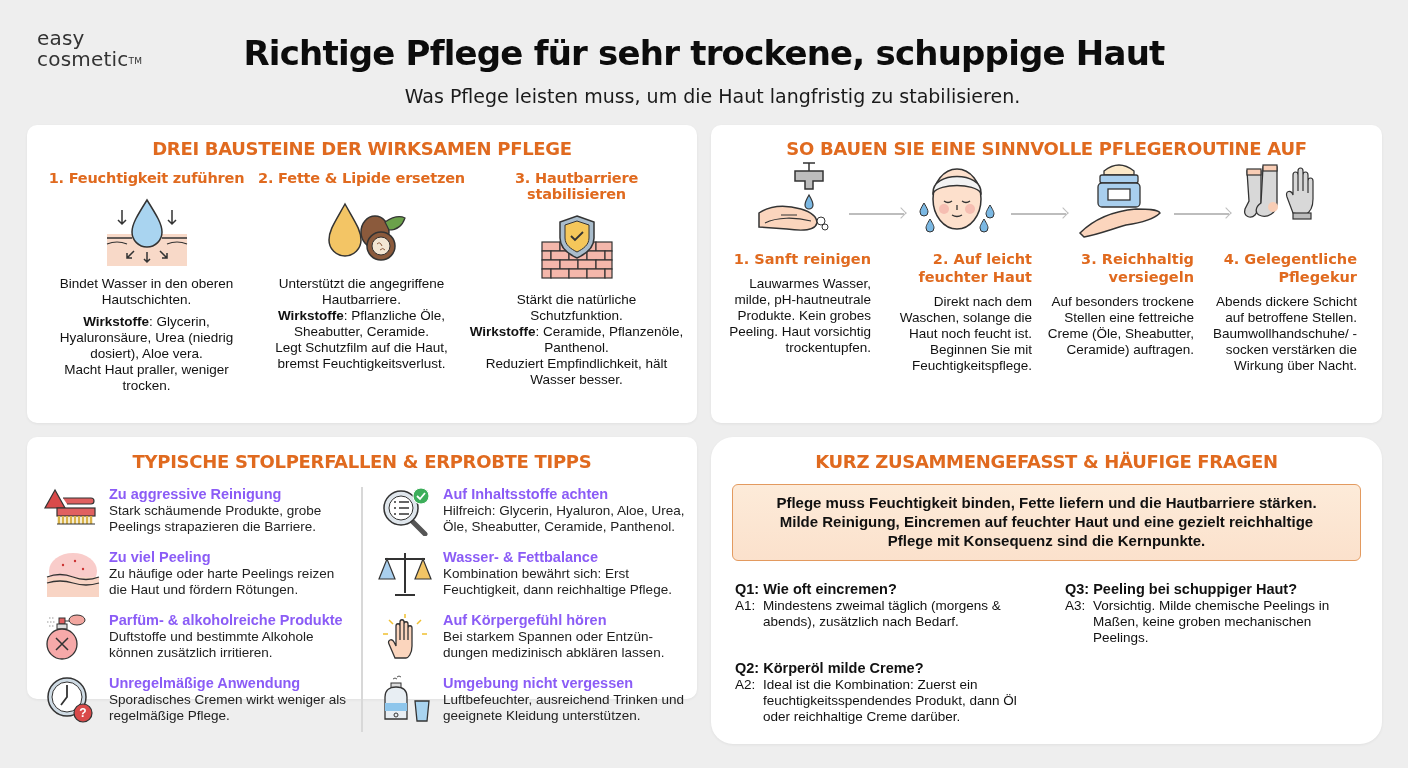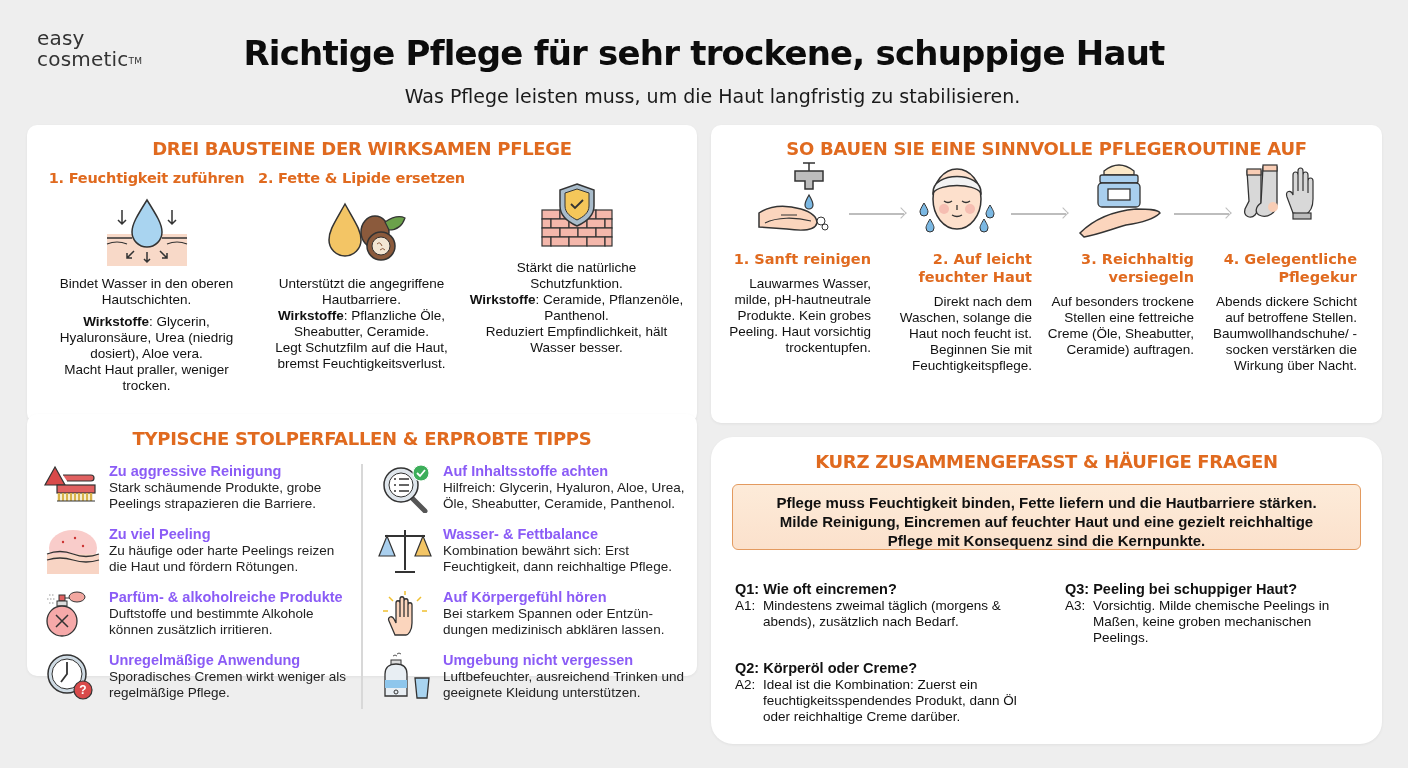--- a/index.html
+++ b/index.html
@@ -53,32 +53,32 @@
   
   #c2 { left: 711px; top: 125px; width: 671px; height: 298px; }
   #c2 .card-title { position: absolute; top: 13px; left: 0; right: 0; }
   .step { position: absolute; top: 32px; width: 150px; text-align: right; }
   .step .ico { width: 90px; height: 85px; margin: 0 auto 8px; }
   .step h3 { color: #e06a1f; font-family: "DejaVu Sans", sans-serif; font-size: 14.5px; font-weight: bold; line-height: 18px; }
   .step p { margin-top: 8px; font-size: 13.5px; line-height: 16px; color: #111; }
   .arrow { position: absolute; top: 88px; width: 55px; height: 2px; background: #bdbdbd; }
   .arrow::after { content: ""; position: absolute; right: -1px; top: -4px; width: 7px; height: 7px; border-top: 1.5px solid #bdbdbd; border-right: 1.5px solid #bdbdbd; transform: rotate(45deg); }
   
-  #c3 { left: 27px; top: 414px; width: 670px; height: 262px; }
+  #c3 { left: 27px; top: 437px; width: 670px; height: 262px; }
   #c3 .card-title { position: absolute; top: 14px; left: 0; right: 0; }
   .divider { position: absolute; left: 334px; top: 50px; width: 1.5px; height: 245px; background: #d8d8d8; }
   .tip { position: absolute; width: 310px; height: 60px; }
   .tip .ico { position: absolute; left: 0; top: 0; width: 60px; height: 50px; }
   .tip .txt { position: absolute; left: 66px; top: 0; right: 0; }
   .tip h4 { font-size: 14.5px; font-weight: bold; line-height: 17px; color: #8b5cf6; }
   .tip p { font-size: 13.5px; line-height: 16px; color: #222; }
   
   #c4 { left: 711px; top: 437px; width: 671px; height: 307px; border-radius: 22px; }
   #c4 .card-title { position: absolute; top: 14px; left: 0; right: 0; }
-  #c4 .highlight { left: 21px; right: 21px; top: 47px; height: 66px; padding-top: 8px; font-size: 15px; }
+  #c4 .highlight { left: 21px; right: 21px; top: 47px; height: 77px; padding-top: 8px; font-size: 15px; }
   .faq { position: absolute; width: 300px; }
   .faq h4 { font-size: 14.5px; font-weight: bold; line-height: 17px; color: #111; }
   .faq .ans { display: flex; font-size: 13.5px; line-height: 16px; color: #111; }
   .faq .ans .lbl { width: 28px; flex: none; }
 </style>
 </head>
 <body>
 
 <div class="logo">
   <div>easy</div>
@@ -118,20 +118,21 @@
         <ellipse cx="64" cy="50" rx="9" ry="9" fill="#f2e6d4" stroke="#333" stroke-width="1"></ellipse>
         <path d="M60 48 q3 -3 5 2 M63 54 q3 -3 5 0" stroke="#8b5a3c" stroke-width="1" fill="none"></path>
       </svg>
     </div>
     <p>Unterstützt die angegriffene Hautbarriere.</p>
     <p><b>Wirkstoffe</b><span>: Pflanzliche Öle, Sheabutter, Ceramide.</span></p>
     <p>Legt Schutzfilm auf die Haut, bremst Feuchtigkeitsverlust.</p>
   </div>
 
   <div class="col3" style="left:442px">
+    <h3>3. Hautbarriere stabilisieren</h3>
     <div class="ico">
       <svg viewBox="0 0 90 72" width="90" height="72">
         <g stroke="#333" stroke-width="1.2" fill="#f4b7ab">
           <rect x="10" y="30" width="18" height="9"></rect>
             <rect x="28" y="30" width="18" height="9"></rect>
             <rect x="46" y="30" width="18" height="9"></rect>
             <rect x="64" y="30" width="16" height="9"></rect>
           <rect x="10" y="39" width="9" height="9"></rect>
             <rect x="19" y="39" width="18" height="9"></rect>
             <rect x="37" y="39" width="18" height="9"></rect>
@@ -366,21 +367,21 @@
   </div>
 
   <div class="faq" style="left:24px;top:144px">
     <h4>Q1: Wie oft eincremen?</h4>
     <div class="ans">
         <span class="lbl">A1:</span>
         <span>Mindestens zweimal täglich (morgens &amp; abends), zusätzlich nach Bedarf.</span>
       </div>
   </div>
   <div class="faq" style="left:24px;top:223px">
-    <h4>Q2: Körperöl oder Creme?</h4>
+    <h4>Q2: Körperöl milde Creme?</h4>
     <div class="ans">
         <span class="lbl">A2:</span>
         <span>Ideal ist die Kombination: Zuerst ein feuchtigkeitsspendendes Produkt, dann Öl oder reichhaltige Creme darüber.</span>
       </div>
   </div>
   <div class="faq" style="left:354px;top:144px">
     <h4>Q3: Peeling bei schuppiger Haut?</h4>
     <div class="ans">
         <span class="lbl">A3:</span>
         <span>Vorsichtig. Milde chemische Peelings in Maßen, keine groben mechanischen Peelings.</span>

